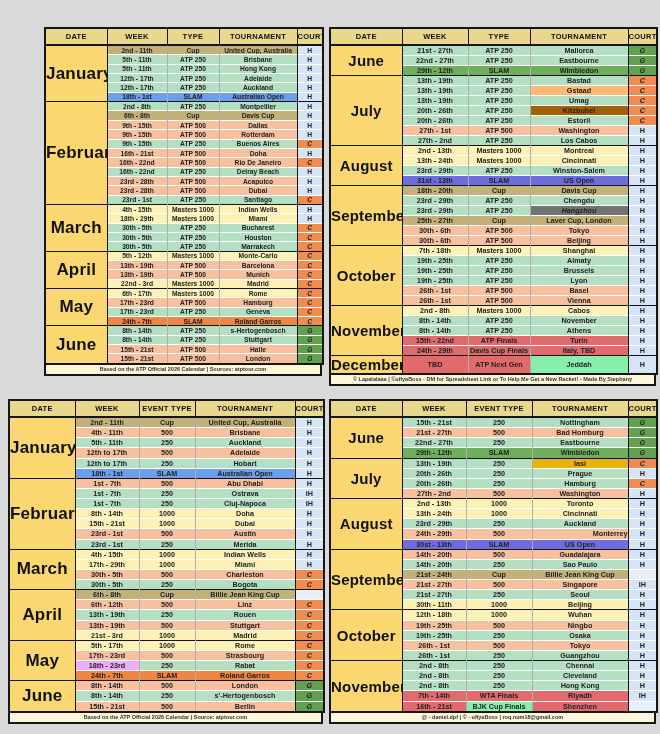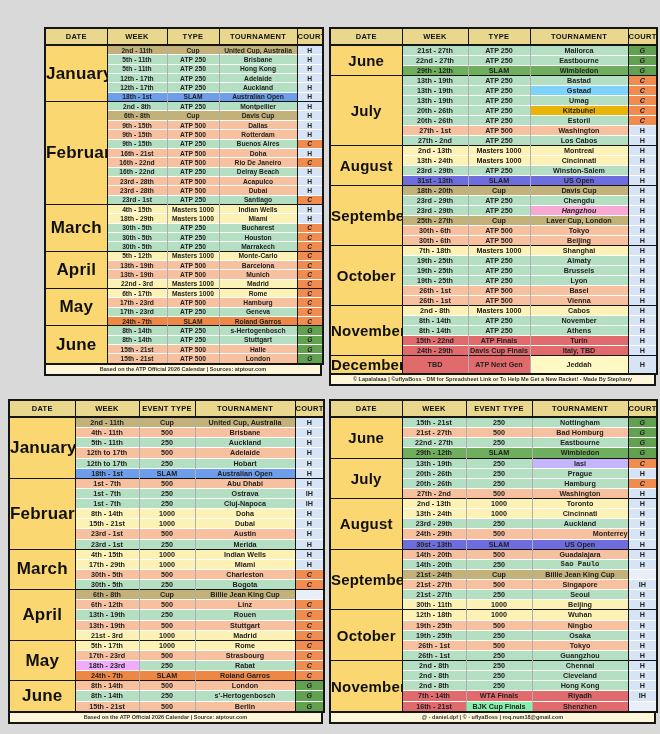--- a/index.html
+++ b/index.html
@@ -331,33 +331,33 @@
         <tr class="month-start">
           <td class="month" rowspan="7" style="background: rgb(251, 215, 114);">July</td>
           <td class="data" style="background: rgb(180, 223, 195);">13th - 19th</td>
           <td class="data" style="background: rgb(180, 223, 195);">ATP 250</td>
           <td class="data" style="background: rgb(180, 223, 195);">Bastad</td>
           <td class="data court cl-C" style="background: rgb(240, 140, 80);">C</td>
         </tr>
         <tr>
           <td class="data" style="background: rgb(180, 223, 195);">13th - 19th</td>
           <td class="data" style="background: rgb(180, 223, 195);">ATP 250</td>
-          <td class="data" style="background: #7dd3fc; margin-top: 23px;">Gstaad</td>
+          <td class="data" style="background: #fdba74; margin-top: 23px;">Gstaad</td>
           <td class="data court cl-C" style="background: rgb(240, 140, 80);">C</td>
         </tr>
         <tr>
           <td class="data" style="background: rgb(180, 223, 195);">13th - 19th</td>
           <td class="data" style="background: rgb(180, 223, 195);">ATP 250</td>
           <td class="data" style="background: rgb(180, 223, 195);">Umag</td>
           <td class="data court cl-C" style="background: rgb(240, 140, 80);">C</td>
         </tr>
         <tr>
           <td class="data" style="background: rgb(180, 223, 195);">20th - 26th</td>
           <td class="data" style="background: rgb(180, 223, 195);">ATP 250</td>
-          <td class="data" style="background: #eab308;">Kitzbuhel</td>
+          <td class="data" style="background: #a16207;">Kitzbuhel</td>
           <td class="data court cl-C" style="background: rgb(240, 140, 80);">C</td>
         </tr>
         <tr>
           <td class="data" style="background: rgb(180, 223, 195);">20th - 26th</td>
           <td class="data" style="background: rgb(180, 223, 195);">ATP 250</td>
           <td class="data" style="background: rgb(180, 223, 195);">Estoril</td>
           <td class="data court cl-C" style="background: rgb(240, 140, 80);">C</td>
         </tr>
         <tr>
           <td class="data" style="background: rgb(247, 192, 158);">27th - 1st</td>
@@ -405,21 +405,21 @@
         </tr>
         <tr>
           <td class="data" style="background: rgb(180, 223, 195);">23rd - 29th</td>
           <td class="data" style="background: rgb(180, 223, 195);">ATP 250</td>
           <td class="data" style="background: rgb(180, 223, 195);">Chengdu</td>
           <td class="data court cl-H" style="background: rgb(214, 228, 245);">H</td>
         </tr>
         <tr>
           <td class="data" style="background: rgb(180, 223, 195);">23rd - 29th</td>
           <td class="data" style="background: rgb(180, 223, 195);">ATP 250</td>
-          <td class="data" style="background: #f9a8d4; font-style: italic;">Hangzhou</td>
+          <td class="data" style="background: #737373; font-style: italic;">Hangzhou</td>
           <td class="data court cl-H" style="background: rgb(214, 228, 245);">H</td>
         </tr>
         <tr>
           <td class="data" style="background: rgb(194, 178, 122);">25th - 27th</td>
           <td class="data" style="background: rgb(194, 178, 122);">Cup</td>
           <td class="data" style="background: rgb(194, 178, 122);">Laver Cup, London</td>
           <td class="data court cl-H" style="background: rgb(214, 228, 245);">H</td>
         </tr>
         <tr>
           <td class="data" style="background: rgb(247, 192, 158);">30th - 6th</td>
@@ -498,21 +498,21 @@
         <tr>
           <td class="data" style="background: rgb(224, 106, 108);">24th - 29th</td>
           <td class="data" style="background: rgb(224, 106, 108);">Davis Cup Finals</td>
           <td class="data" style="background: rgb(224, 106, 108);">Italy, TBD</td>
           <td class="data court cl-H" style="background: rgb(214, 228, 245);">H</td>
         </tr>
         <tr class="month-start">
           <td class="month" rowspan="1" style="background: rgb(251, 215, 114);">December</td>
           <td class="data" style="background: rgb(224, 106, 108);">TBD</td>
           <td class="data" style="background: rgb(224, 106, 108);">ATP Next Gen</td>
-          <td class="data" style="background: #fef9c3;">Jeddah</td>
+          <td class="data" style="background: #86efac;">Jeddah</td>
           <td class="data court cl-H" style="background: rgb(214, 228, 245);">H</td>
         </tr>
       </tbody>
     </table>
   <div class="cal-footer">© Lapalalaaa | ©uflyaBoss  -  DM for Spreadsheet Link or To Help Me Get a New Racket!  -  Made By Stephany</div>
 </div>
 
 <div class="quad" id="q2">
     <table class="cal">
       <colgroup>
@@ -758,21 +758,21 @@
         <tr>
           <td class="data" style="background: rgb(111, 174, 92);">29th - 12th</td>
           <td class="data" style="background: rgb(111, 174, 92);">SLAM</td>
           <td class="data" style="background: rgb(111, 174, 92);">Wimbledon</td>
           <td class="data court cl-G" style="background: rgb(97, 161, 79);">G</td>
         </tr>
         <tr class="month-start">
           <td class="month" rowspan="4" style="background: rgb(251, 215, 114);">July</td>
           <td class="data" style="background: rgb(180, 223, 195);">13th - 19th</td>
           <td class="data" style="background: rgb(180, 223, 195);">250</td>
-          <td class="data" style="background: #c4b5fd;">Iasi</td>
+          <td class="data" style="background: #eab308;">Iasi</td>
           <td class="data court cl-C" style="background: rgb(240, 140, 80);">C</td>
         </tr>
         <tr>
           <td class="data" style="background: rgb(180, 223, 195);">20th - 26th</td>
           <td class="data" style="background: rgb(180, 223, 195);">250</td>
           <td class="data" style="background: rgb(180, 223, 195);">Prague</td>
           <td class="data court cl-H" style="background: rgb(214, 228, 245);">H</td>
         </tr>
         <tr>
           <td class="data" style="background: rgb(180, 223, 195);">20th - 26th</td>
@@ -820,21 +820,21 @@
         <tr class="month-start">
           <td class="month" rowspan="6" style="background: rgb(251, 215, 114);">September</td>
           <td class="data" style="background: rgb(247, 192, 158);">14th - 20th</td>
           <td class="data" style="background: rgb(247, 192, 158);">500</td>
           <td class="data" style="background: rgb(247, 192, 158);">Guadalajara</td>
           <td class="data court cl-H" style="background: rgb(214, 228, 245);">H</td>
         </tr>
         <tr>
           <td class="data" style="background: rgb(180, 223, 195);">14th - 20th</td>
           <td class="data" style="background: rgb(180, 223, 195);">250</td>
-          <td class="data" style="background: rgb(180, 223, 195); font-family: Liberation Mono, monospace;">Sao Paulo</td>
+          <td class="data" style="background: rgb(180, 223, 195);">Sao Paulo</td>
           <td class="data court cl-H" style="background: rgb(214, 228, 245);">H</td>
         </tr>
         <tr>
           <td class="data" style="background: rgb(194, 178, 122);">21st - 24th</td>
           <td class="data" style="background: rgb(194, 178, 122);">Cup</td>
           <td class="data" style="background: rgb(194, 178, 122);">Billie Jean King Cup</td>
           <td class="data court cl-none" style="background: rgb(233, 239, 249);"></td>
         </tr>
         <tr>
           <td class="data" style="background: rgb(247, 192, 158);">21st - 27th</td>

